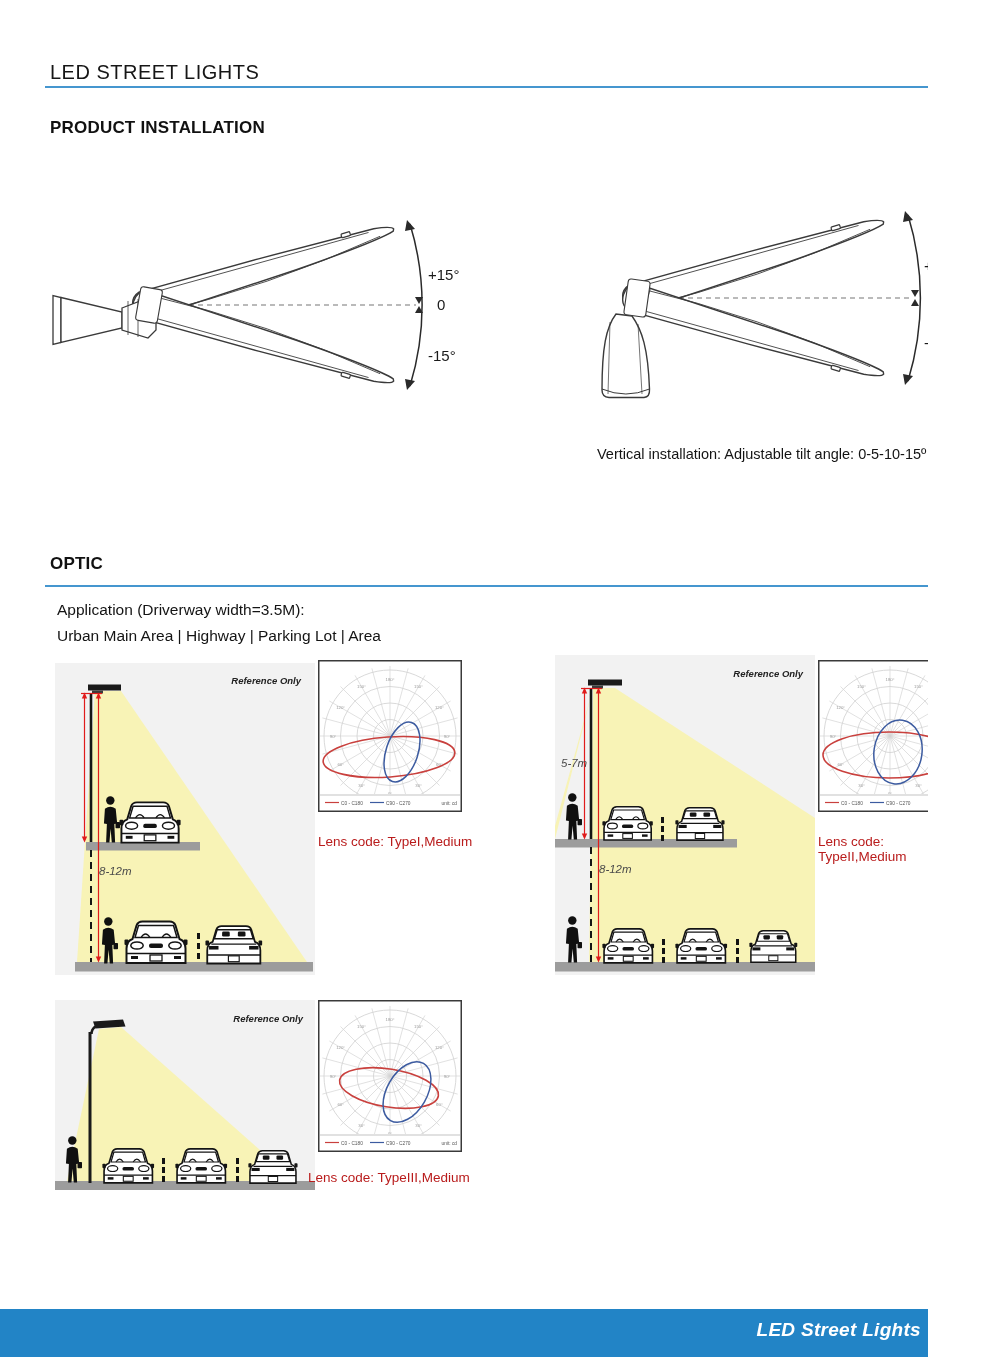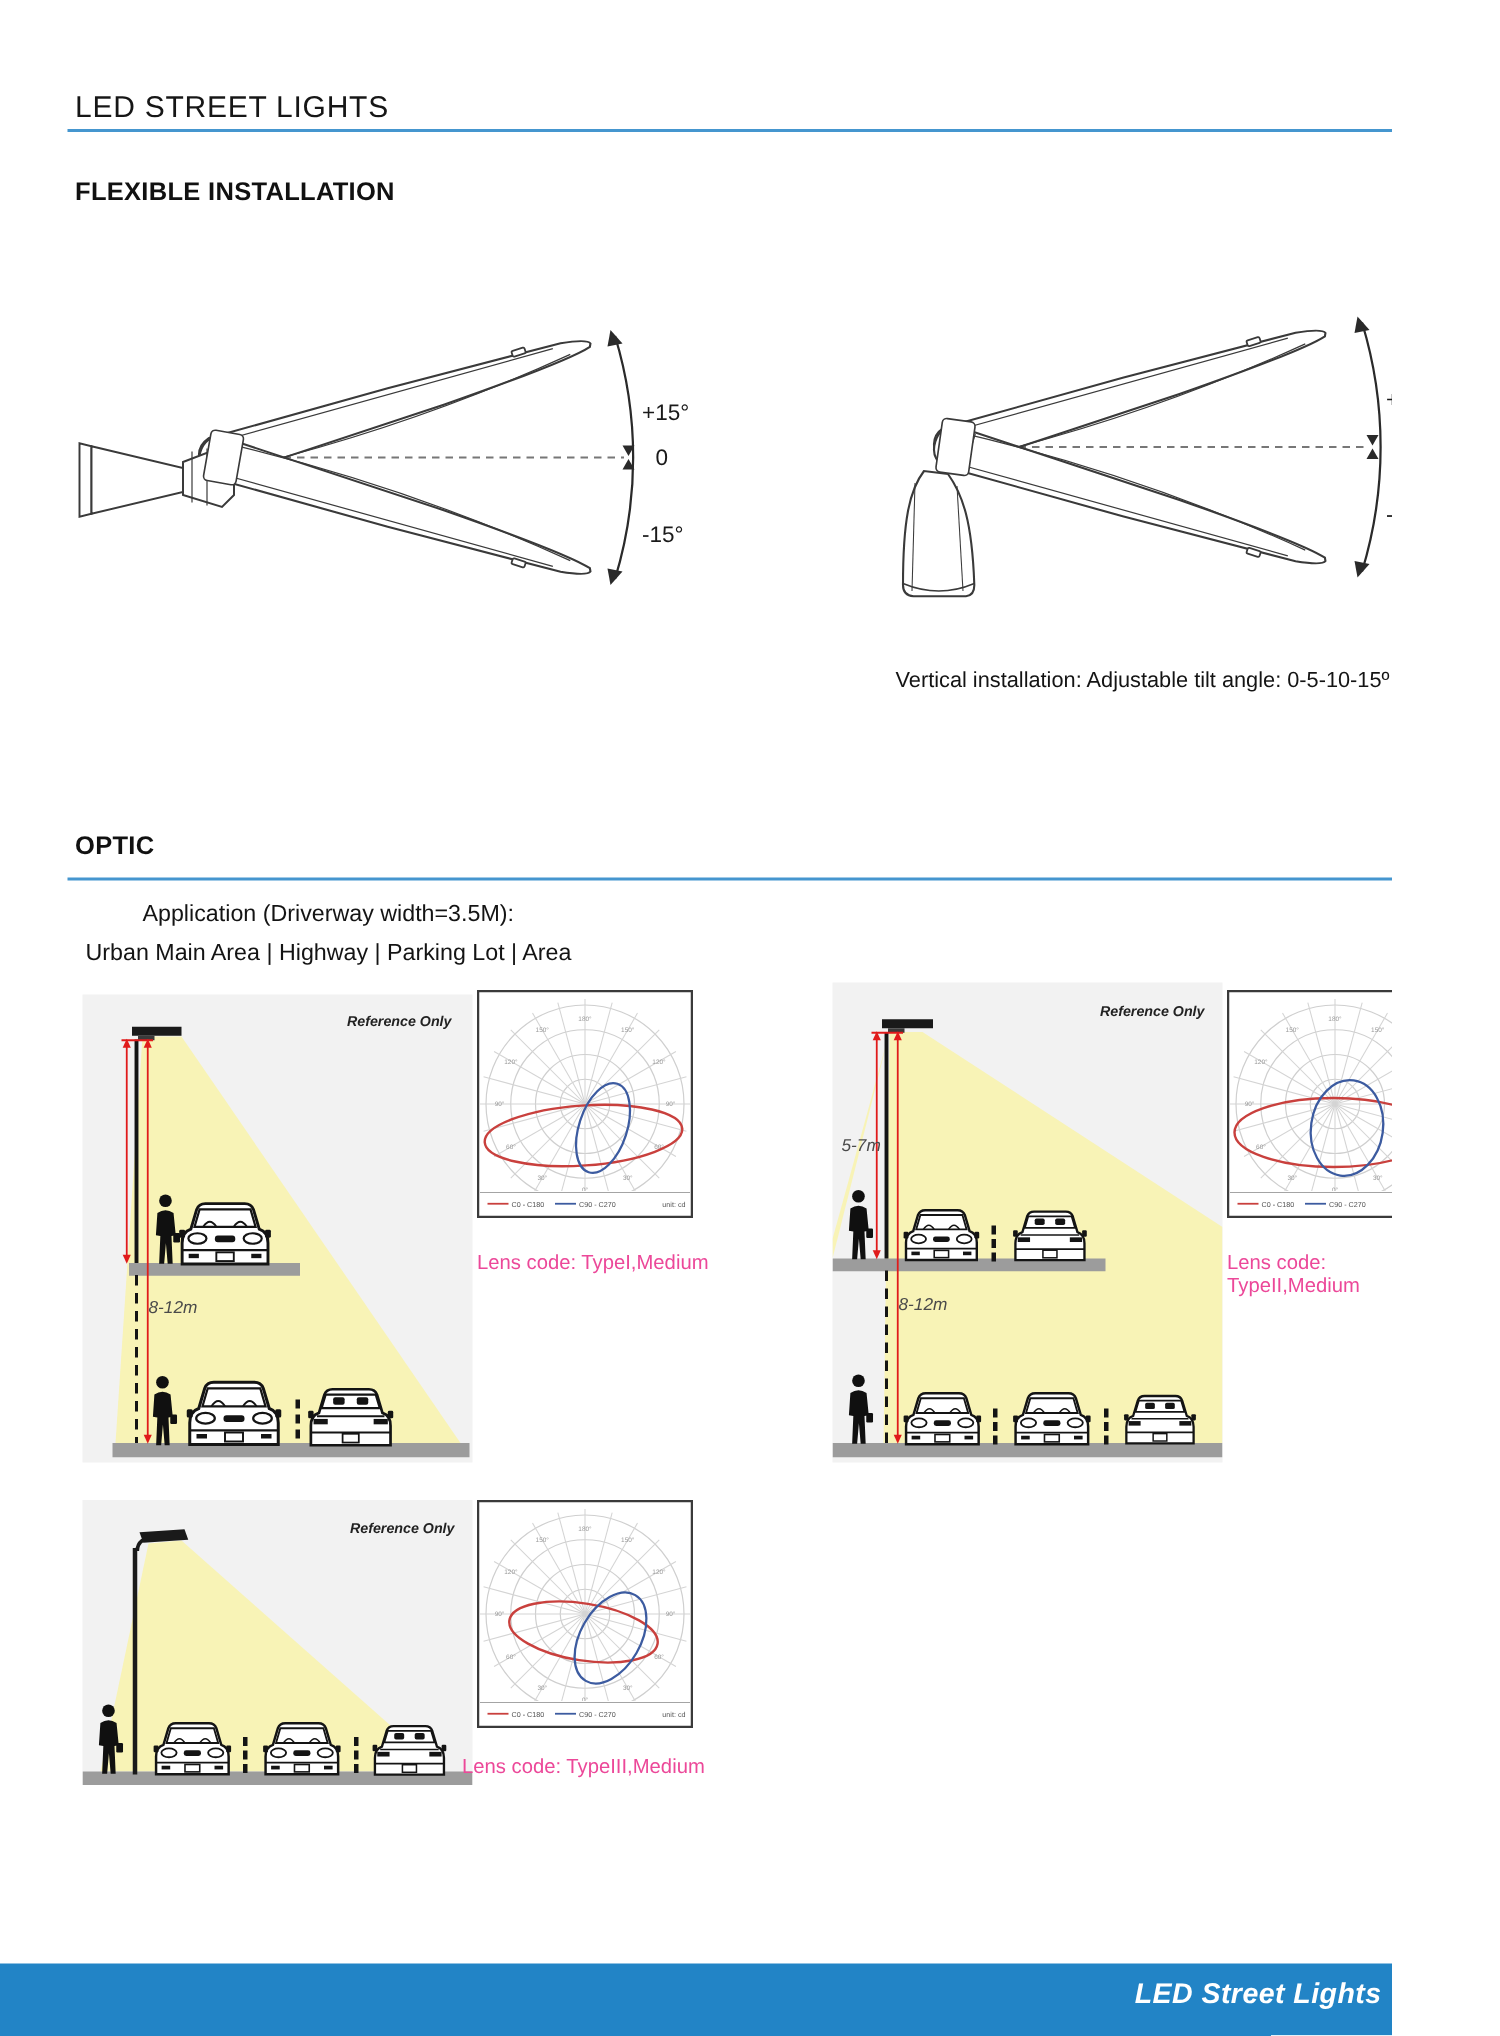--- a/index.html
+++ b/index.html
@@ -20,31 +20,31 @@
 
   
   #draw-h{left:50px;top:200px;}
   #draw-v{left:560px;top:190px;}
   .caption{font-size:14.5px;color:#141414;}
   #caption-h{left:56px;top:446px;}
   #caption-v{left:597px;top:446px;}
 
   
   .app-line{left:57px;font-size:15.5px;color:#141414;}
-  #app-line1{top:601px;margin-left:38px;}
+  #app-line1{top:601px;}
   #app-line2{top:627px;}
   .scene{background:var(--panel_bg);}
   #scene1{left:55px;top:663px;width:260px;height:312px;}
   #scene2{left:555px;top:655px;width:260px;height:320px;}
   #scene3{left:55px;top:1000px;width:260px;height:190px;}
   .polar-chart{width:144px;height:152px;}
   #polar1{left:318px;top:660px;}
   #polar2{left:818px;top:660px;}
   #polar3{left:318px;top:1000px;}
-  .lens-code{font-size:13.5px;color:#ec4899;}
+  .lens-code{font-size:13.5px;color:#b91c1c;}
   #lens1{left:318px;top:834px;}
   #lens2{left:818px;top:834px;}
   #lens3{left:308px;top:1170px;}
 
   
   .cone{fill:var(--cone);}
   .road{fill:var(--road);}
   .measure{stroke:var(--measure_red);stroke-width:1.2;}
   .measure-head{fill:var(--measure_red);}
   .ref-text{font-size:9.5px;font-weight:bold;font-style:italic;fill:#222;}
@@ -97,21 +97,21 @@
         <rect x="59.5" y="19.5" width="4" height="5.5" rx="1" fill="#141414"></rect>
         <line x1="2.5" y1="35.5" x2="61.5" y2="35.5" stroke="#141414" stroke-width="1.5"></line>
         <rect x="26" y="36.5" width="12" height="6.5" fill="#fff" stroke="#141414" stroke-width="1.3"></rect>
       </g>
     </defs>
   </svg>
 
   <div class="abs" id="brand-left">LED STREET LIGHTS</div>
   <div class="abs rule" id="rule-header"></div>
 
-  <div class="abs section-title" id="flexible-title">FLEXIBLE INSTALLATION</div>
+  <div class="abs section-title" id="flexible-title">PRODUCT INSTALLATION</div>
 
   <svg class="abs" id="draw-h" width="460" height="225" viewBox="0 0 460 225">
     <defs>
       <g id="arm-shape-h">
         <path d="M-2,-14 Q-12,-11 -12,0 Q-12,11 -2,14 L155,10.5 Q242,7 259,2 L260,0 Q259,-3.5 241,-6 L122,-11 Z" fill="#fff" stroke="#3a3a3a" stroke-width="1.4"></path>
         <path d="M-2,-10 L235,-4" fill="none" stroke="#3a3a3a" stroke-width="0.8"></path>
         <path d="M0,10.5 Q125,19 245,3" fill="none" stroke="#3a3a3a" stroke-width="0.8"></path>
         <line x1="12" y1="-12.8" x2="12" y2="12.8" stroke="#3a3a3a" stroke-width="0.8"></line>
         <rect x="208" y="-10.5" width="9" height="4" rx="1" fill="#fff" stroke="#3a3a3a" stroke-width="1.2"></rect>
       </g>

